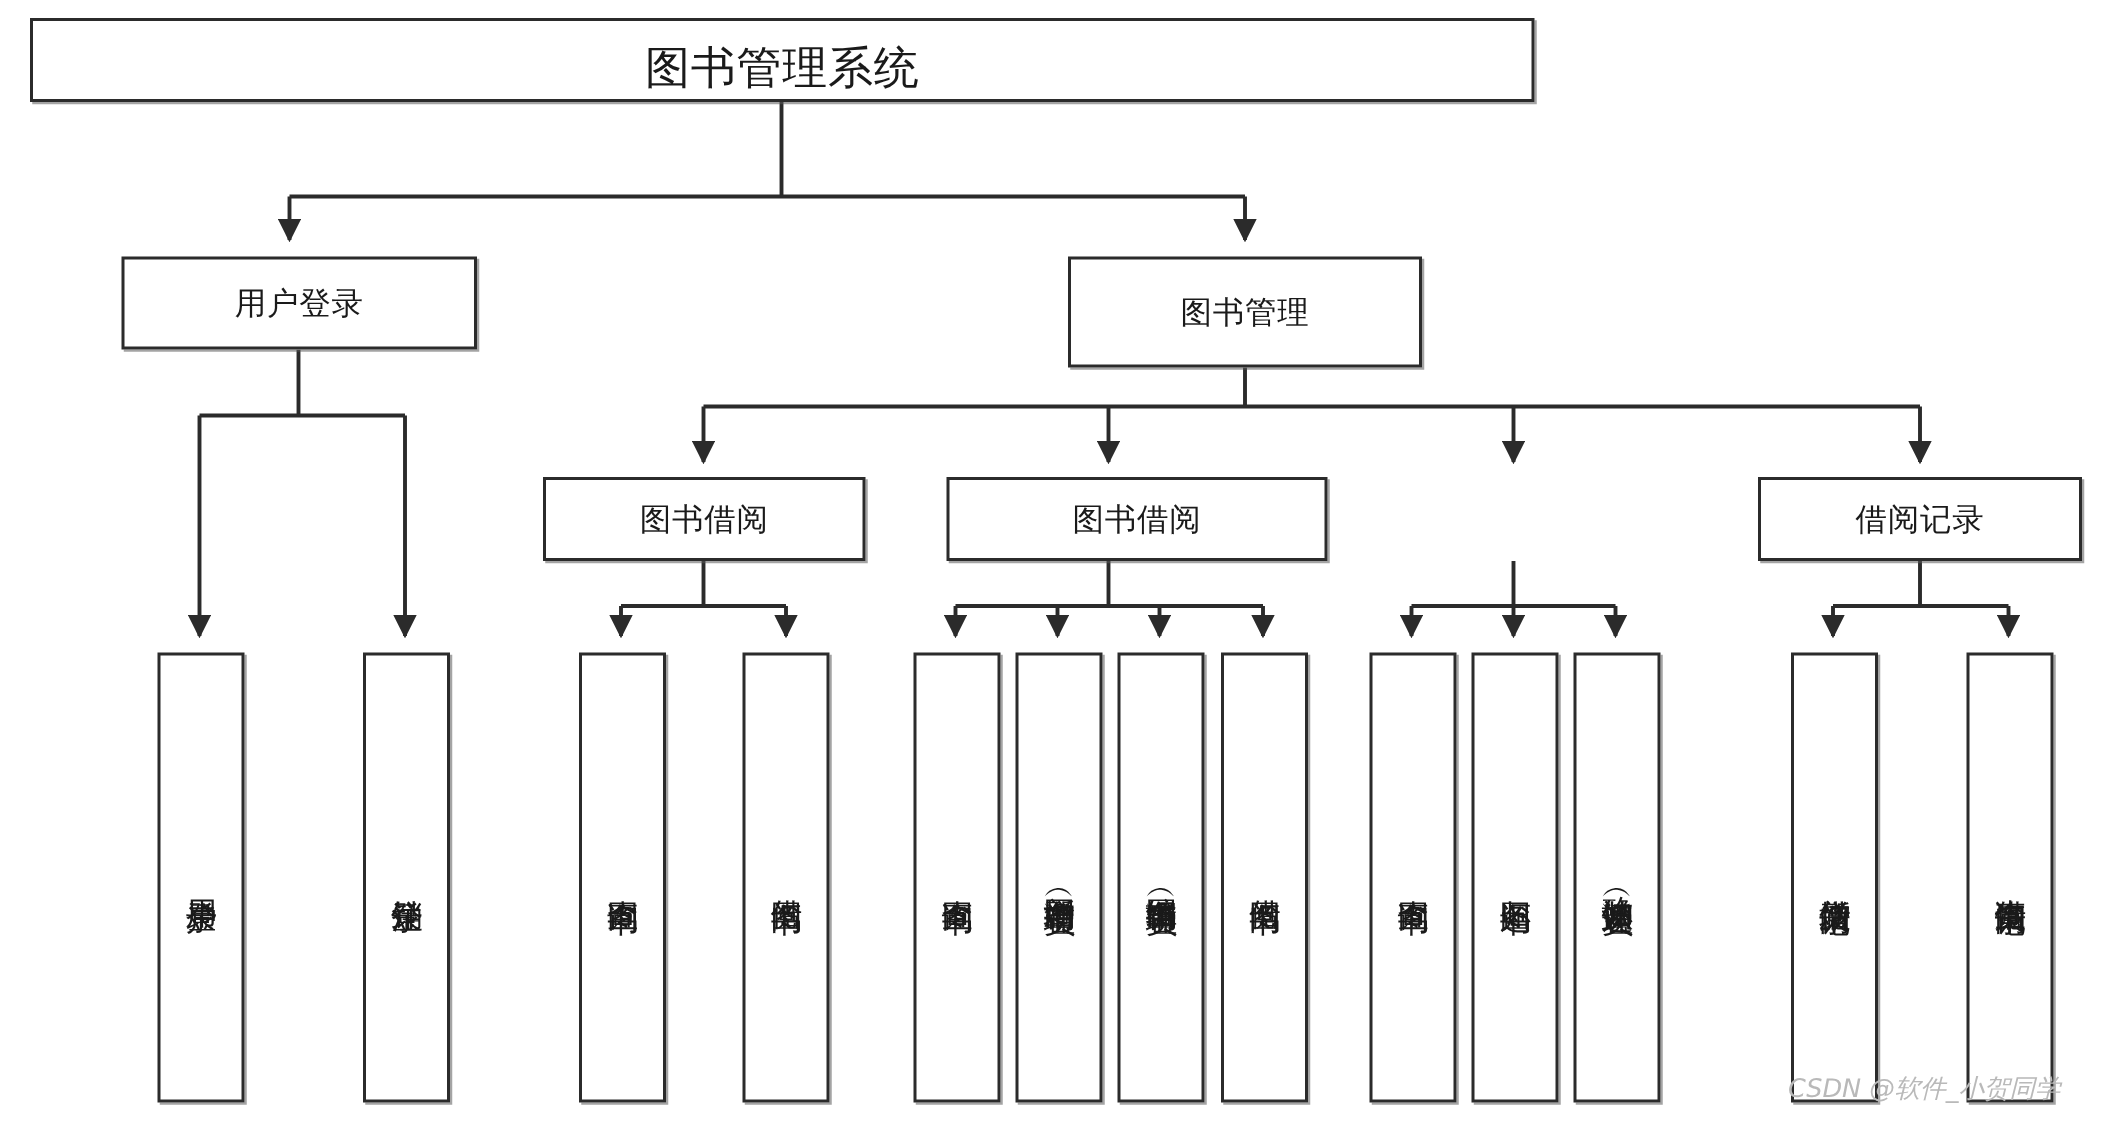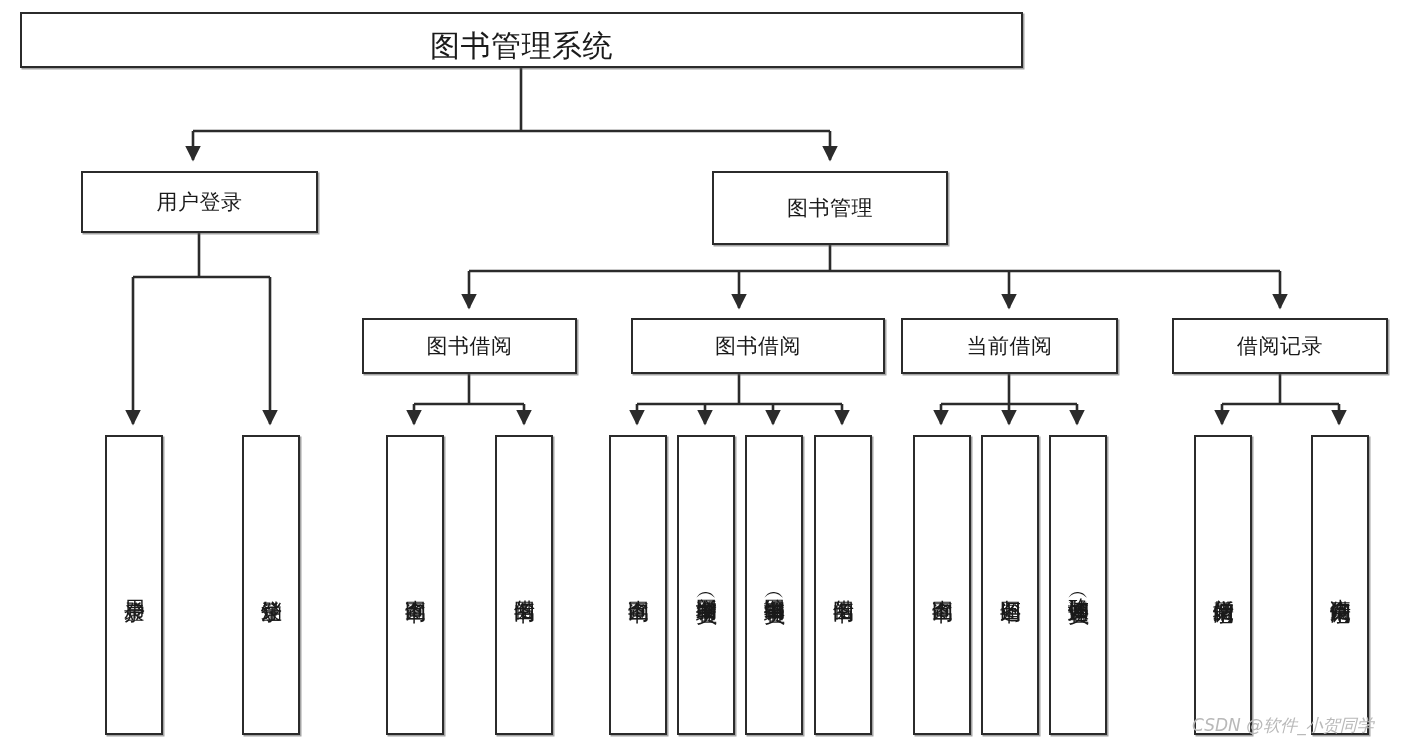--- a/index.html
+++ b/index.html
@@ -142,23 +142,20 @@
   </div>
 
   <div class="node horiz" style="left:362px; top:318px; width:215px; height:56px;">
     <span class="label">图书借阅</span>
   </div>
 
   <div class="node horiz" style="left:631px; top:318px; width:254px; height:56px;">
     <span class="label">图书借阅</span>
   </div>
 
-  <div class="node horiz" style="left:901px; top:318px; width:217px; height:56px;">
-    <span class="label">当前借阅</span>
-  </div>
 
   <div class="node horiz" style="left:1172px; top:318px; width:216px; height:56px;font-family:Liberation Serif, serif;">
     <span class="label">借阅记录</span>
   </div>
 
   <div class="node vert" style="left:105px; top:435px; width:58px; height:300px;">
     <span class="label">用户登录</span>
   </div>
 
   <div class="node vert" style="left:242px; top:435px; width:58px; height:300px;">

